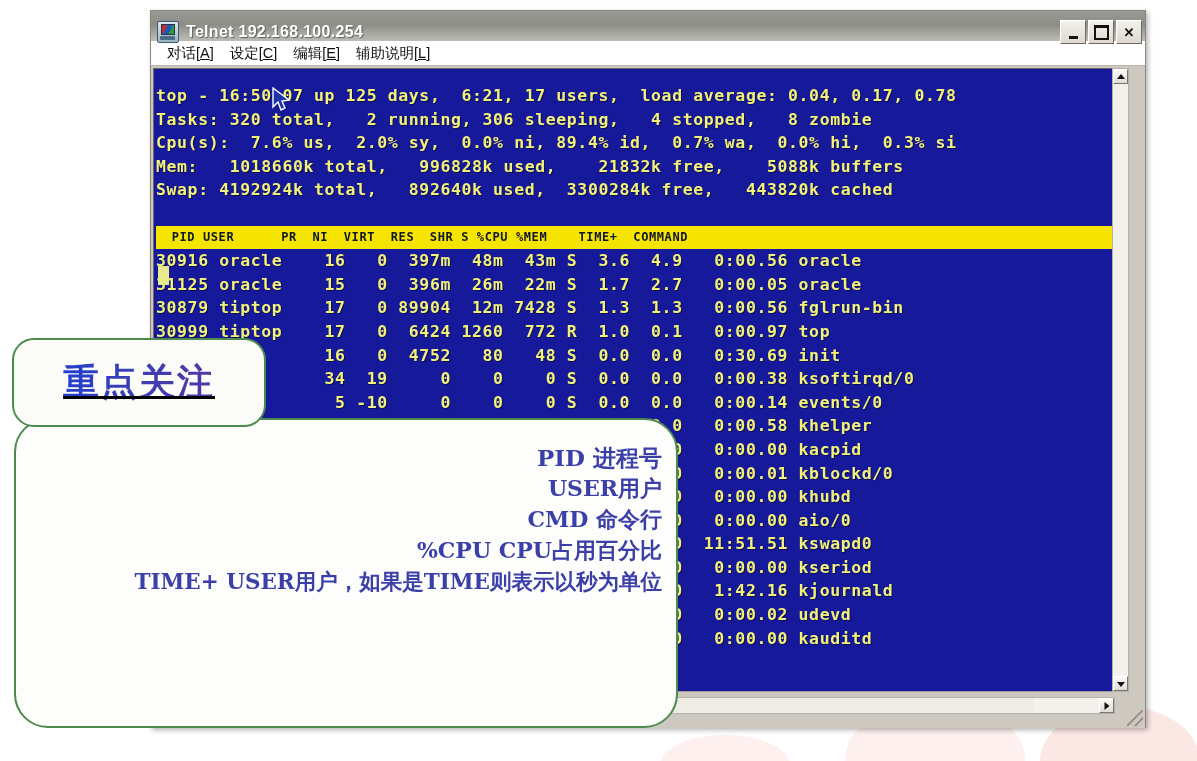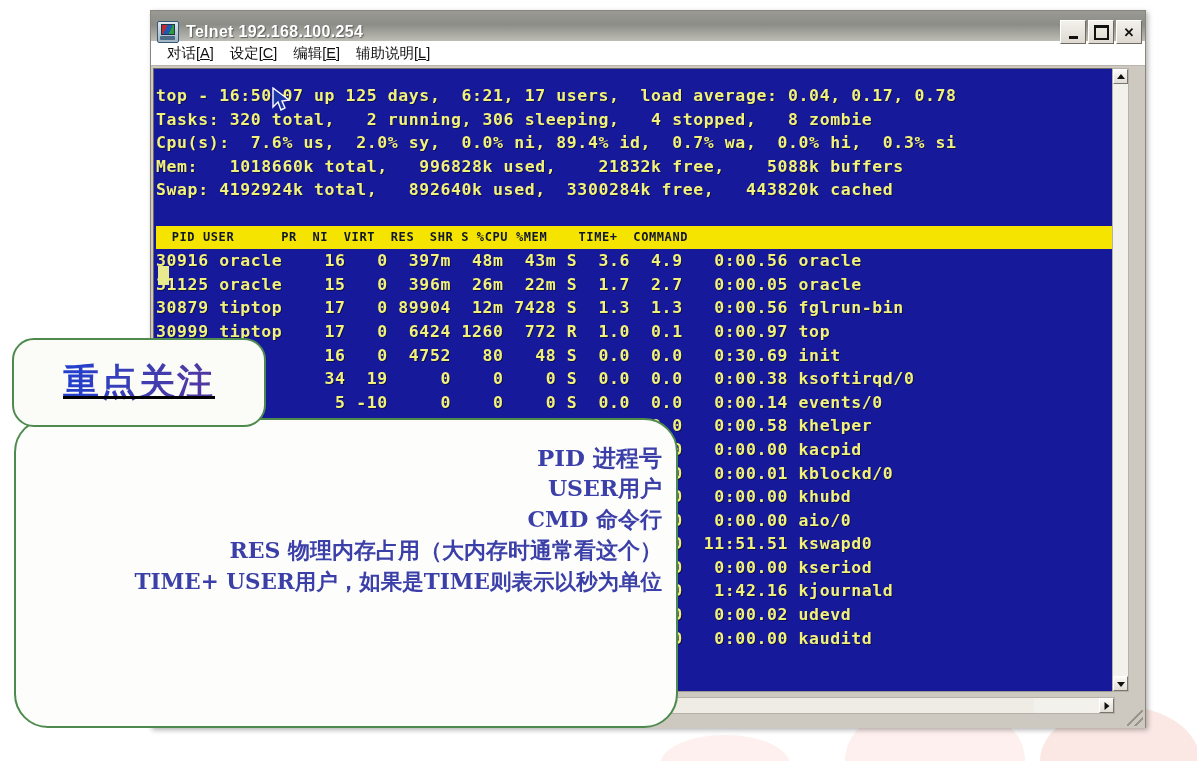--- a/index.html
+++ b/index.html
@@ -394,15 +394,15 @@
 </div>
 
 <div id="callout-title">
   <div id="callout-title-text">重点关注</div>
 </div>
 
 <div id="callout-body">
   <div class="cb-line l1">PID  进程号</div>
   <div class="cb-line">USER用户</div>
   <div class="cb-line">CMD 命令行</div>
-  <div class="cb-line">RES  物理内存占用（大内存时通常看这个）</div>
+  <div class="cb-line">%CPU      CPU占用百分比</div>
   <div class="cb-line small">TIME+      USER用户，如果是TIME则表示以秒为单位</div>
 </div>
 
 </body></html>

